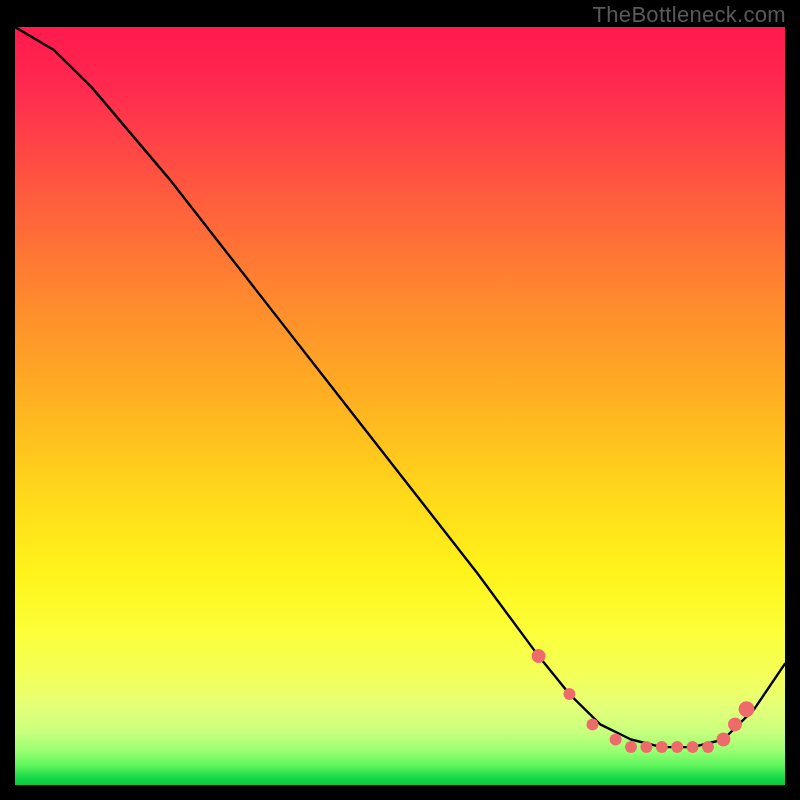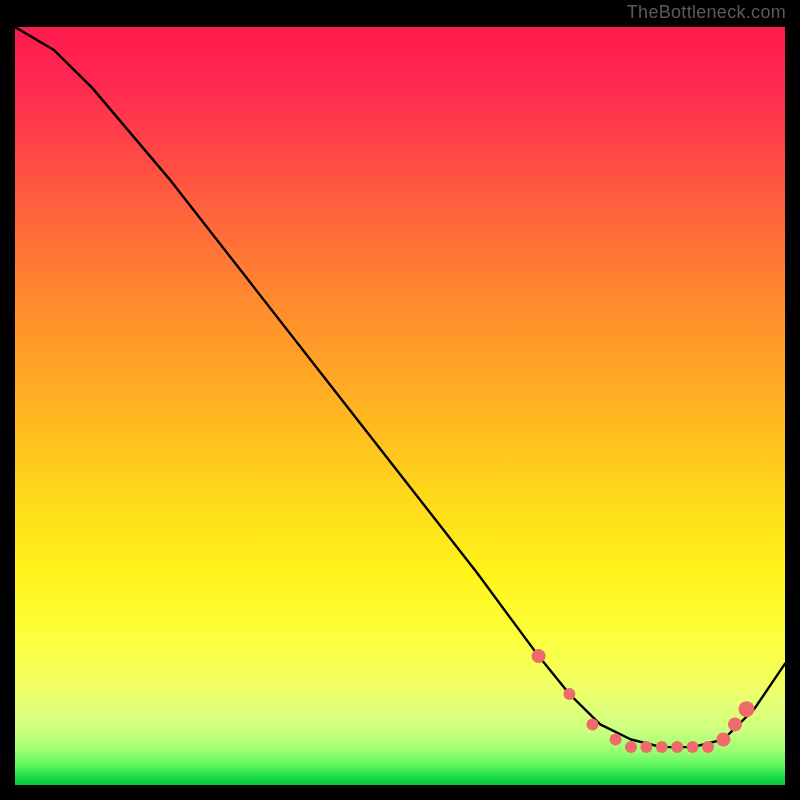--- a/index.html
+++ b/index.html
@@ -15,21 +15,21 @@
     width: 800px;
     height: 800px;
     background: #000;
   }
   .attribution {
     position: absolute;
     top: 2px;
     right: 14px;
     color: #5a5a5a;
     font-family: Arial, Helvetica, sans-serif;
-    font-size: 18px;
+    font-size: 22px;
     letter-spacing: 0.3px;
   }
   .plot {
     position: absolute;
     left: 15px;
     top: 27px;
     width: 770px;
     height: 758px;
     
     background: linear-gradient(

